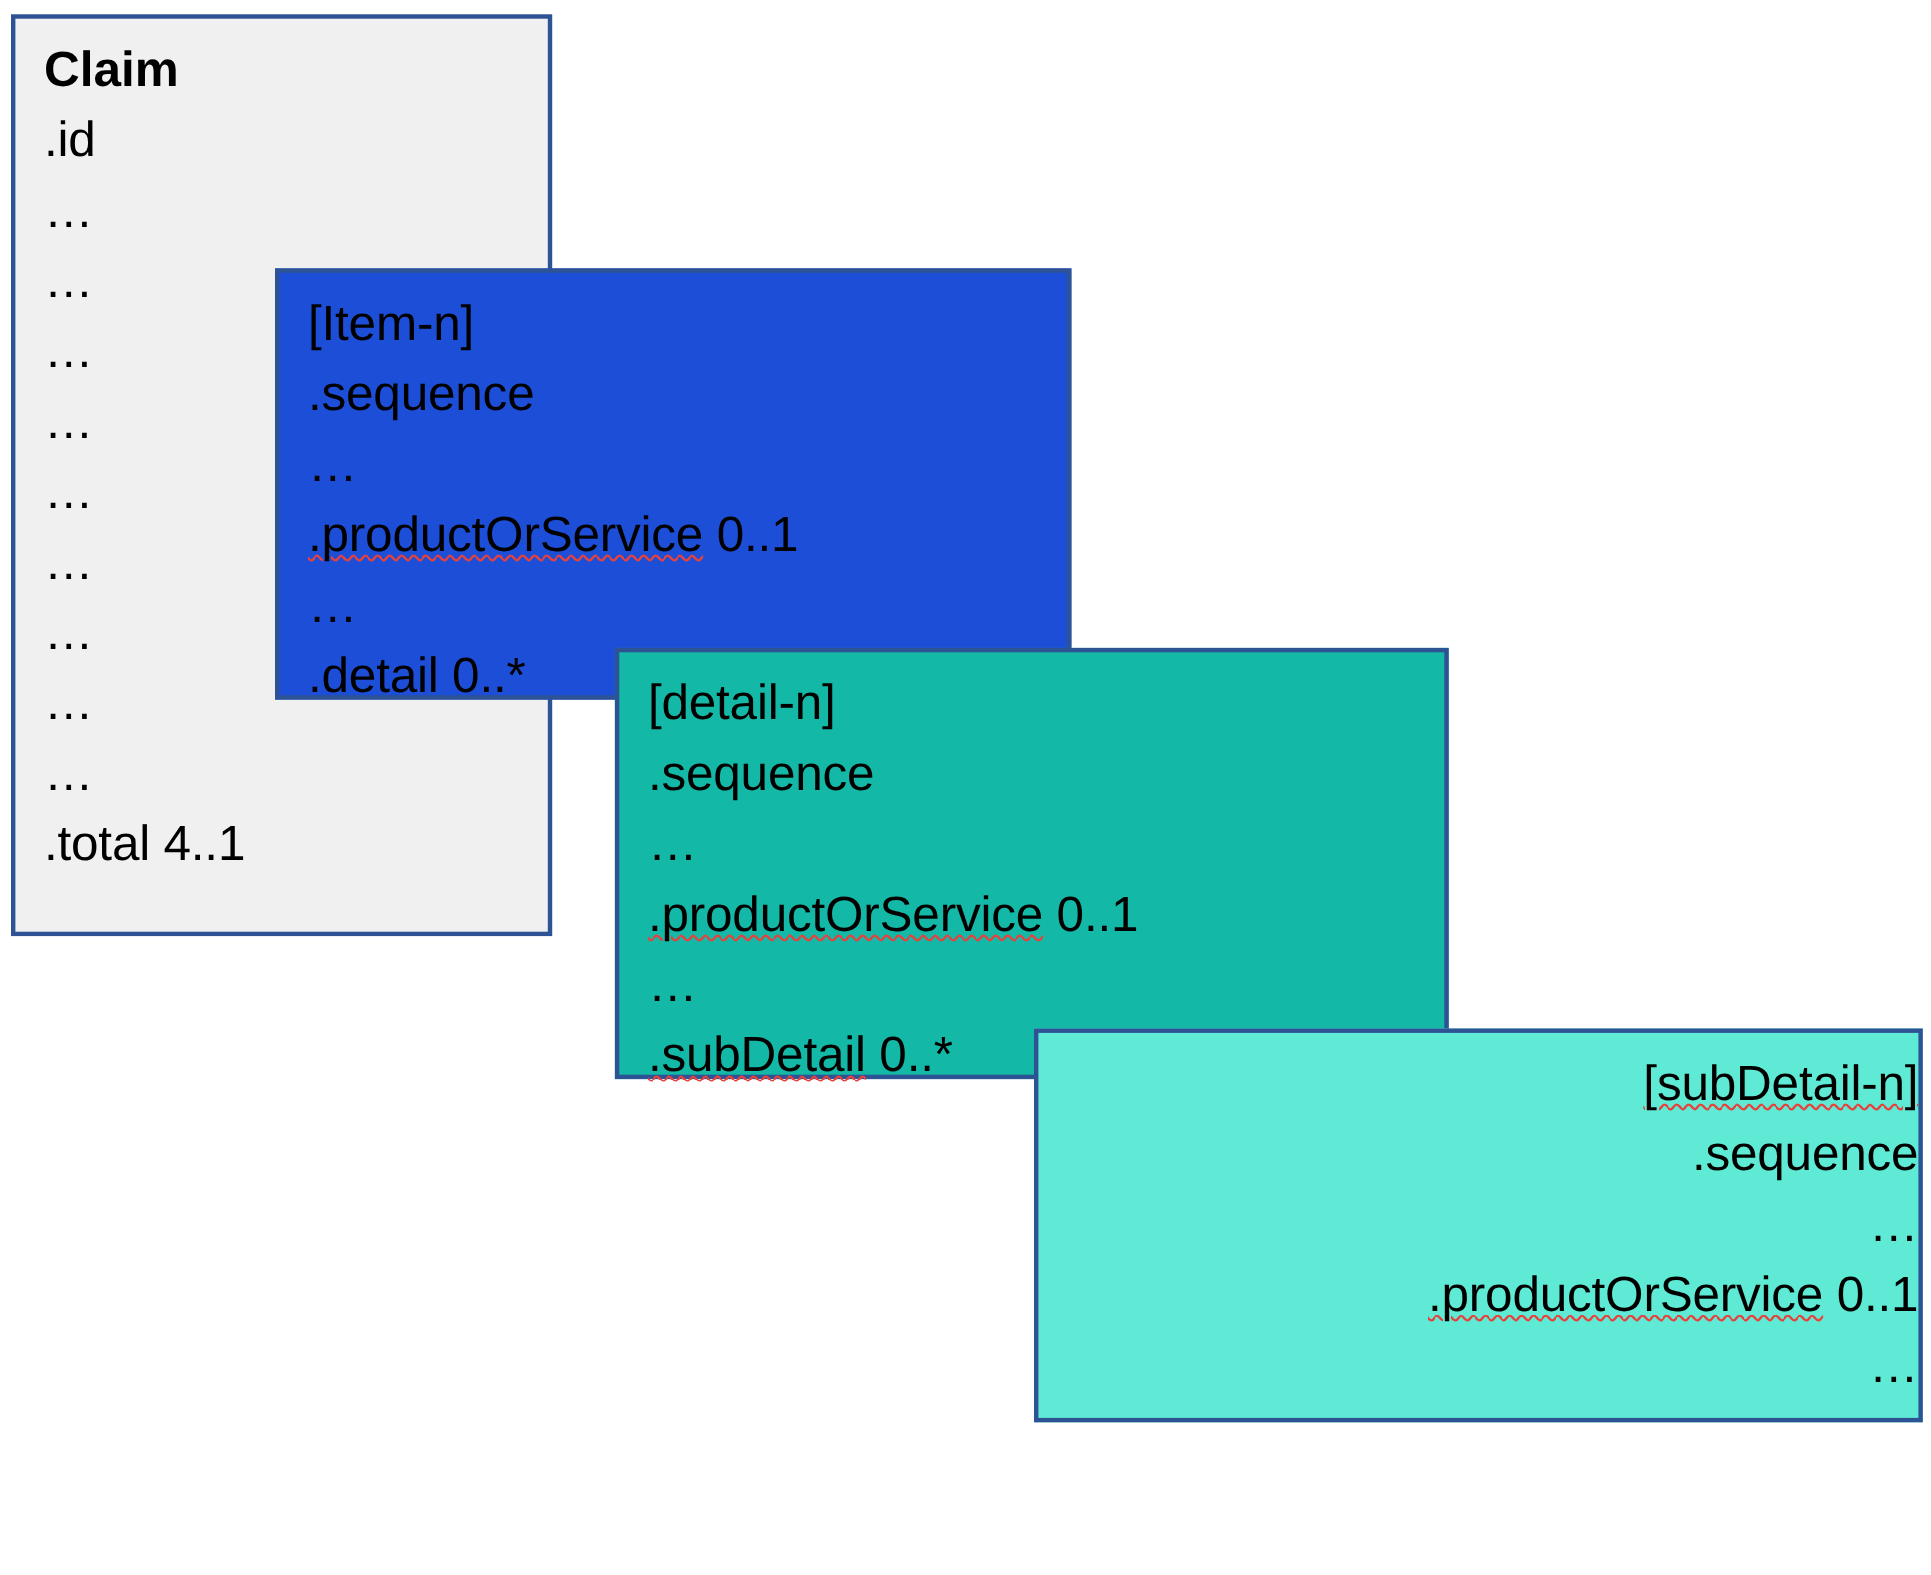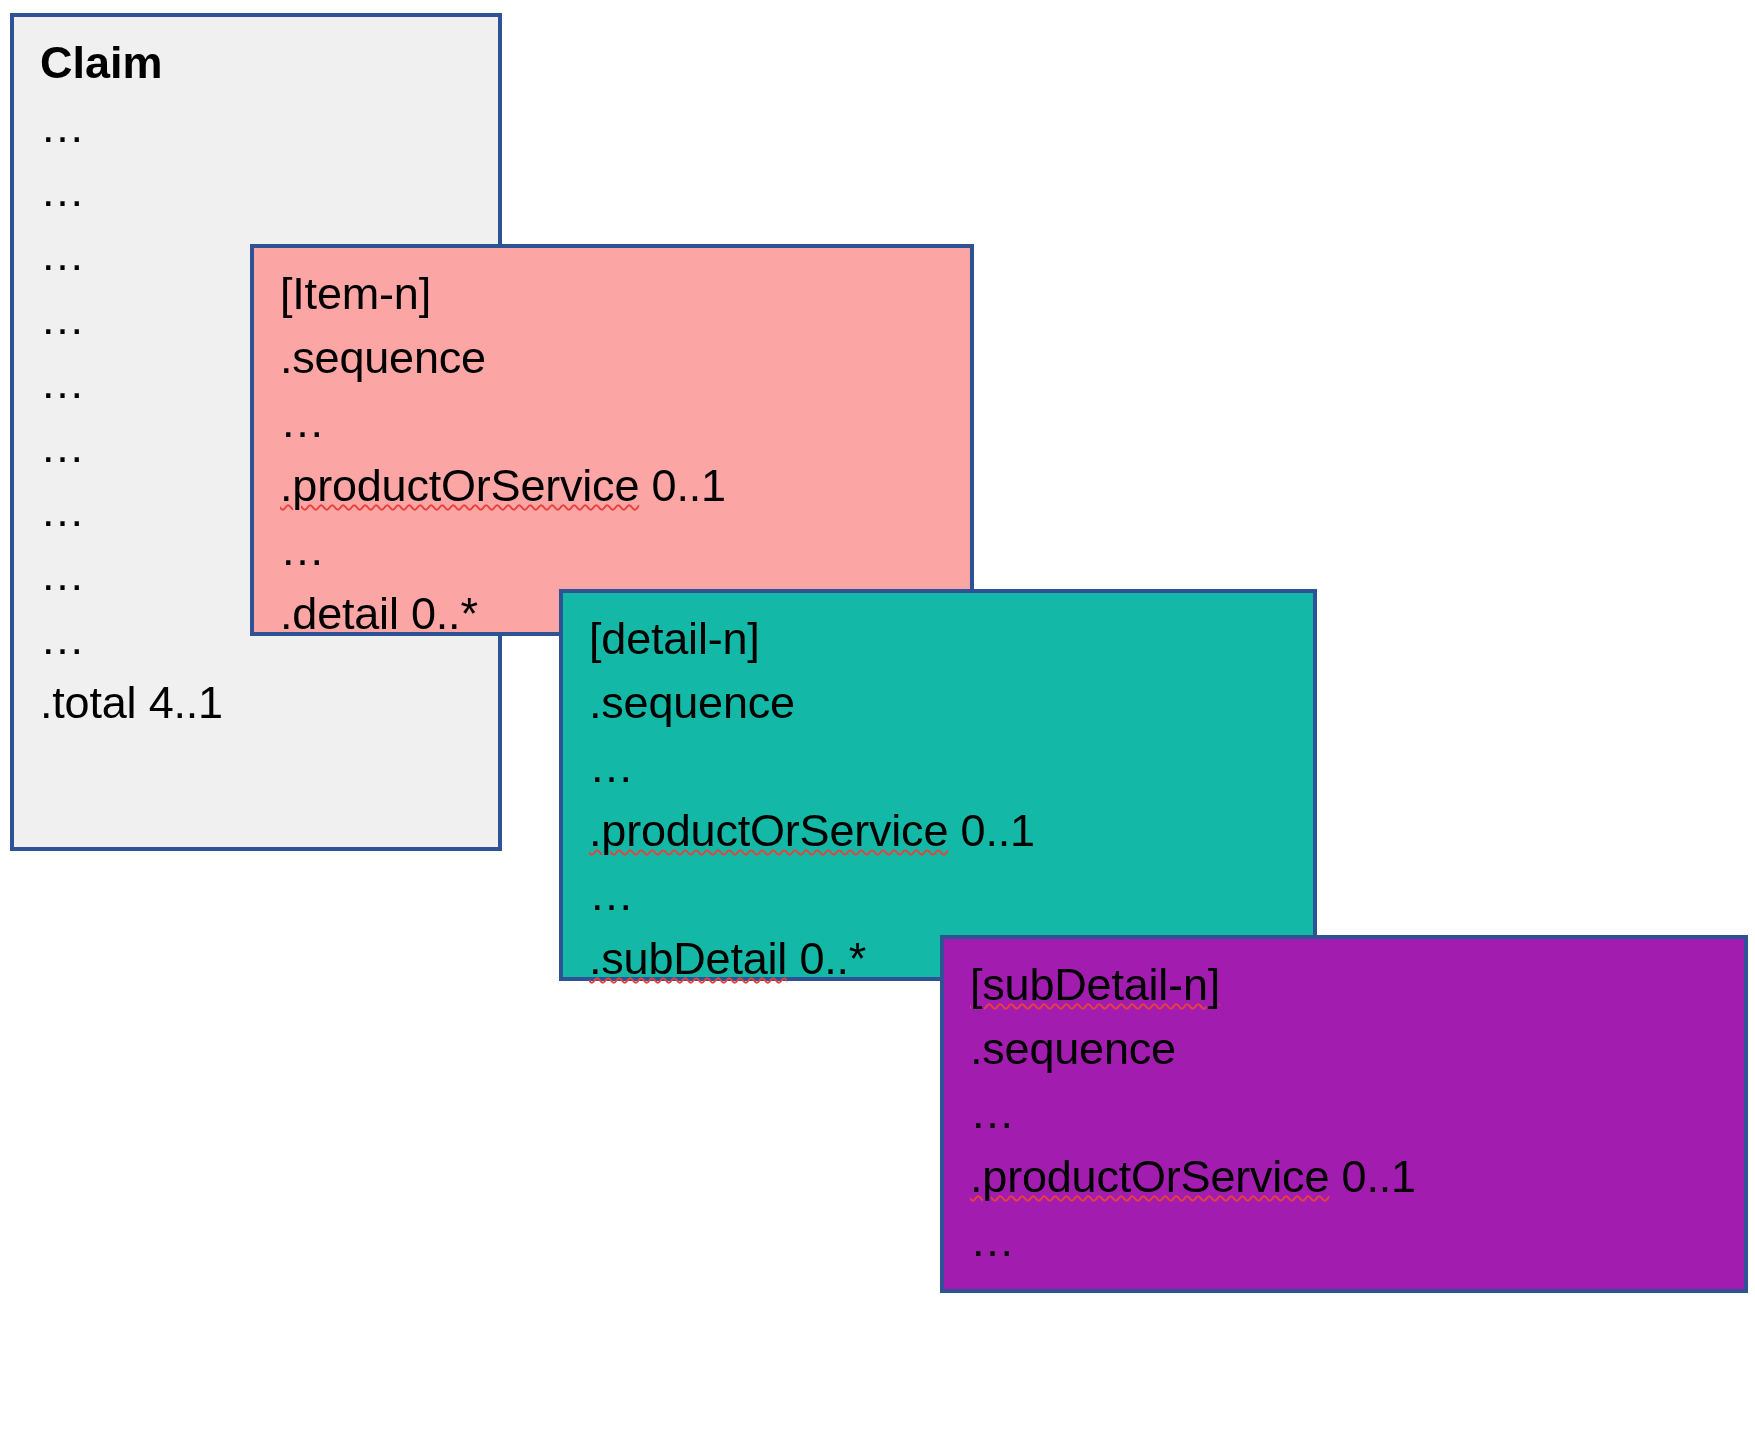--- a/index.html
+++ b/index.html
@@ -50,43 +50,45 @@
   
   #box-claim {
     left: 10px;  top: 13px;
     width: 492px; height: 838px;
     background: #F0F0F0;
     z-index: 1;
   }
   #box-item {
     left: 250px; top: 244px;
     width: 724px; height: 392px;
-    background: #fca5a5;
+    background: #1d4ed8;
     z-index: 2;
   }
   #box-detail {
     left: 559px; top: 589px;
     width: 758px; height: 392px;
     background: #14b8a6;
     z-index: 3;
   }
   #box-subdetail {
     left: 940px; top: 935px;
     width: 808px; height: 358px;
-    background: #a21caf;
+    background: #5eead4;
     z-index: 4;
+    text-align: right;
   }
 </style>
 </head>
 <body>
 
 <div id="canvas">
 
   <div class="node-box" id="box-claim">
     <div class="line title-bold">Claim</div>
+    <div class="line">.id</div>
     <div class="line ellipsis">…</div>
     <div class="line ellipsis">…</div>
     <div class="line ellipsis">…</div>
     <div class="line ellipsis">…</div>
     <div class="line ellipsis">…</div>
     <div class="line ellipsis">…</div>
     <div class="line ellipsis">…</div>
     <div class="line ellipsis">…</div>
     <div class="line ellipsis">…</div>
     <div class="line">.total 4..1</div>

